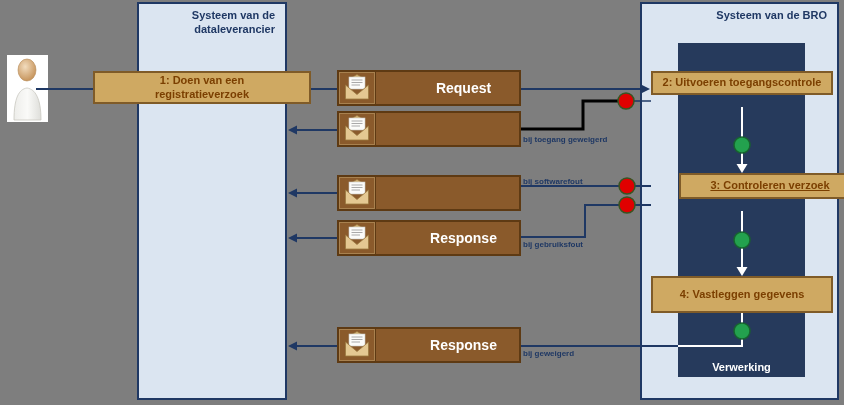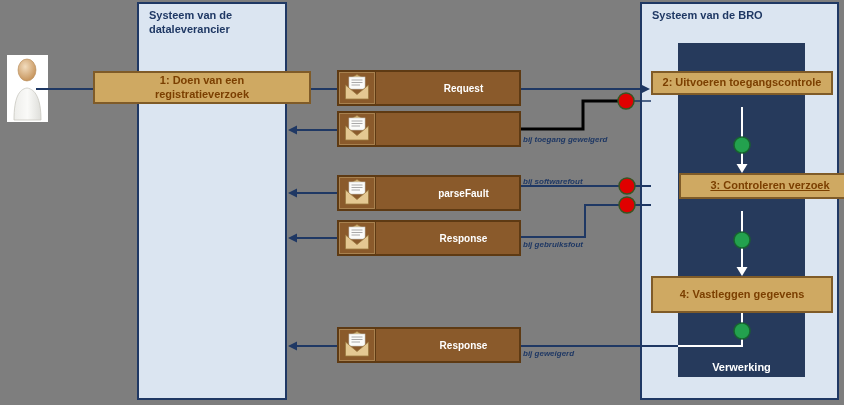--- a/index.html
+++ b/index.html
@@ -3,45 +3,45 @@
 <meta charset="utf-8">
 <style>
   html,body{margin:0;padding:0;}
   body{font-family:"Liberation Sans",sans-serif;}
   .canvas{position:relative;width:844px;height:405px;background:#7E7E7E;overflow:hidden;}
 
   
   .panel{position:absolute;top:2px;height:398px;background:#DBE5F1;border:2px solid #1F3864;box-sizing:border-box;}
   .panel.left{left:137px;width:150px;}
   .panel.right{left:640px;width:199px;}
-  .panel-title{margin-top:5px;text-align:left;font-size:11px;font-weight:bold;color:#1F3864;line-height:1.25;padding:0 10px;}
+  .panel-title{margin-top:5px;text-align:right;font-size:11px;font-weight:bold;color:#1F3864;line-height:1.25;padding:0 10px;}
 
   .inner-navy{position:absolute;left:678px;top:43px;width:127px;height:334px;background:#263A5C;}
   .inner-label{position:absolute;left:678px;top:361px;width:127px;text-align:center;color:#FFFFFF;font-weight:bold;font-size:11px;}
 
   
   .person{position:absolute;left:7px;top:55px;width:41px;height:67px;background:#FFFFFF;z-index:2;}
 
   
   svg.overlay{position:absolute;left:0;top:0;z-index:3;}
 
   
   .tan-box{position:absolute;background:#CFA962;border:2px solid #7F5B28;box-sizing:border-box;color:#7B3F00;font-weight:bold;font-size:11px;display:flex;align-items:center;justify-content:center;text-align:center;line-height:1.2;z-index:4;}
   .box1{left:45px;top:71px;width:218px;height:33px;padding:0 20px;margin-left:48px;}
   .box2{left:651px;top:71px;width:182px;height:24px;}
   .box3{left:679px;top:173px;width:182px;height:26px;text-decoration:underline;}
   .box4{left:651px;top:276px;width:182px;height:37px;}
 
   
   .msg{position:absolute;left:337px;width:184px;height:36px;background:#8A5A2B;border:2px solid #5E3A13;box-sizing:border-box;display:flex;z-index:4;}
   .env{width:36px;height:100%;flex:0 0 36px;border-right:1px solid #5E3A13;box-shadow:inset 0 0 0 1px #A8814F;display:flex;align-items:center;justify-content:center;}
-  .msg-label{flex:1;display:flex;align-items:center;justify-content:center;color:#FFFFFF;font-weight:bold;font-size:10px;padding-left:32px;}
+  .msg-label{flex:1;display:flex;align-items:center;justify-content:center;color:#FFFFFF;font-weight:bold;font-size:14px;padding-left:32px;}
 
   
-  .cond{position:absolute;font-size:8px;font-weight:bold;font-style:italic;color:#1F3864;z-index:5;white-space:nowrap;}
+  .cond{position:absolute;font-size:8px;font-weight:bold;color:#1F3864;z-index:5;white-space:nowrap;}
 </style>
 </head>
 <body>
 
 <div class="canvas">
 
   <div class="panel left">
     <div class="panel-title">Systeem van de dataleverancier</div>
   </div>
   <div class="panel right">
@@ -152,21 +152,20 @@
     <span class="env">
       <svg width="30" height="30" viewBox="0 0 30 30">
         <polygon points="9,5 15,1.5 21,5" fill="#D3B275" stroke="#9A7840" stroke-width="0.7"></polygon>
         <rect x="7" y="4" width="16" height="12" fill="#FBFBF9" stroke="#C9C9C4" stroke-width="0.6"></rect>
         <line x1="9.5" y1="7" x2="20.5" y2="7" stroke="#A9A9A9" stroke-width="1"></line>
         <line x1="9.5" y1="9.5" x2="20.5" y2="9.5" stroke="#A9A9A9" stroke-width="1"></line>
         <line x1="9.5" y1="12" x2="18" y2="12" stroke="#A9A9A9" stroke-width="1"></line>
         <polygon points="3.5,12 15,21.5 26.5,12 26.5,26 3.5,26" fill="#E4C892" stroke="#9A7840" stroke-width="0.8"></polygon>
       </svg>
     </span>
-    <span class="msg-label">parseFault</span>
   </div>
 
   <div class="msg" style="top:220px">
     <span class="env">
       <svg width="30" height="30" viewBox="0 0 30 30">
         <polygon points="9,5 15,1.5 21,5" fill="#D3B275" stroke="#9A7840" stroke-width="0.7"></polygon>
         <rect x="7" y="4" width="16" height="12" fill="#FBFBF9" stroke="#C9C9C4" stroke-width="0.6"></rect>
         <line x1="9.5" y1="7" x2="20.5" y2="7" stroke="#A9A9A9" stroke-width="1"></line>
         <line x1="9.5" y1="9.5" x2="20.5" y2="9.5" stroke="#A9A9A9" stroke-width="1"></line>
         <line x1="9.5" y1="12" x2="18" y2="12" stroke="#A9A9A9" stroke-width="1"></line>

